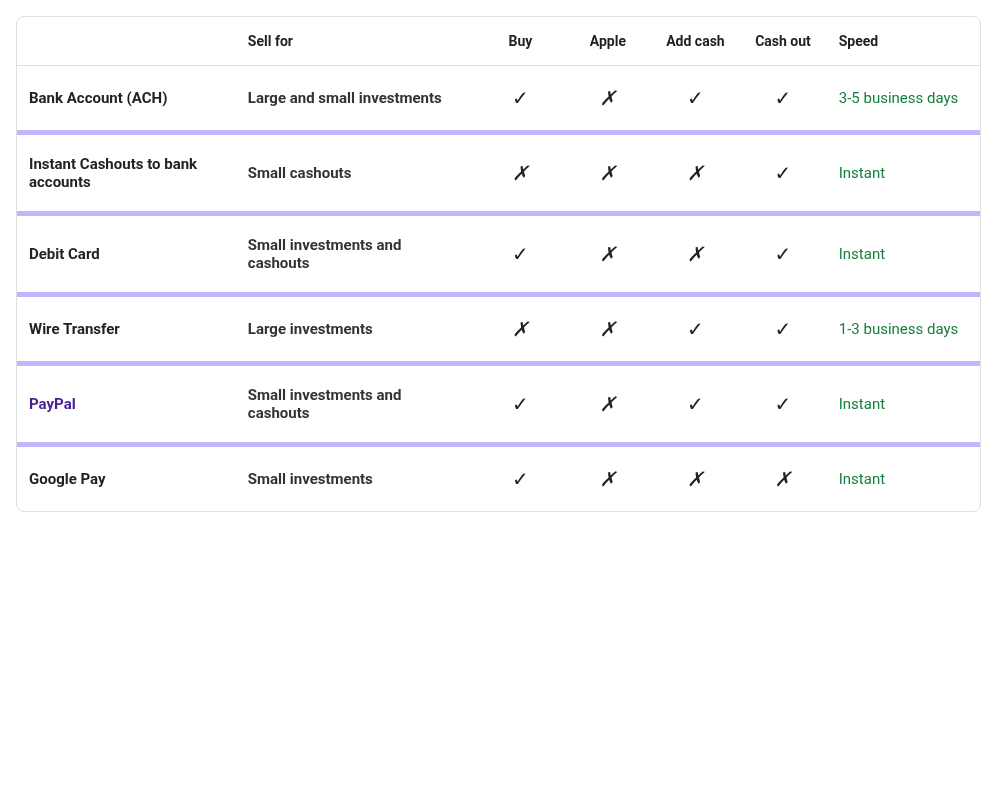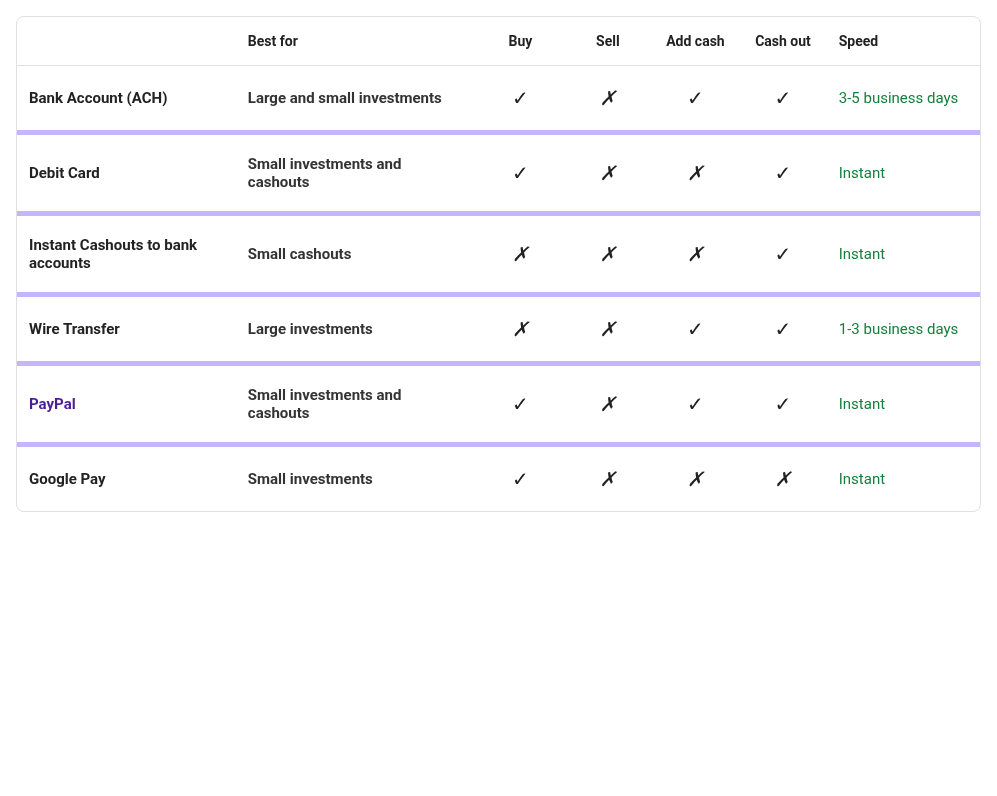--- a/index.html
+++ b/index.html
@@ -119,51 +119,51 @@
     }
   </style>
 </head>
 <body>
 
 <div class="table-container">
   <table>
     <thead>
       <tr>
         <th class="col-method"></th>
-        <th class="col-bestfor">Best for</th>
+        <th class="col-bestfor">Sell for</th>
         <th class="col-icon">Buy</th>
-        <th class="col-icon">Sell</th>
+        <th class="col-icon">Apple</th>
         <th class="col-icon"><span>Add cash</span></th>
         <th class="col-icon"><span>Cash out</span></th>
         <th class="col-speed">Speed</th>
       </tr>
     </thead>
     <tbody id="table-body">
     <tr>
           <td class="col-method">Bank Account (ACH)</td>
           <td class="col-bestfor">Large and small investments</td>
           <td class="col-icon"><span class="check">✓</span></td>
           <td class="col-icon"><span class="cross"><i>✗</i></span></td>
           <td class="col-icon"><span class="check">✓</span></td>
           <td class="col-icon"><span class="check">✓</span></td>
           <td class="col-speed">3-5 business days</td>
         </tr>
         <tr>
-          <td class="col-method">Debit Card</td>
-          <td class="col-bestfor">Small investments and cashouts</td>
-          <td class="col-icon"><span class="check">✓</span></td>
+          <td class="col-method">Instant Cashouts to bank accounts</td>
+          <td class="col-bestfor">Small cashouts</td>
+          <td class="col-icon"><span class="cross"><i>✗</i></span></td>
           <td class="col-icon"><span class="cross"><i>✗</i></span></td>
           <td class="col-icon"><span class="cross"><i>✗</i></span></td>
           <td class="col-icon"><span class="check">✓</span></td>
           <td class="col-speed">Instant</td>
         </tr>
         <tr>
-          <td class="col-method">Instant Cashouts to bank accounts</td>
-          <td class="col-bestfor">Small cashouts</td>
-          <td class="col-icon"><span class="cross"><i>✗</i></span></td>
+          <td class="col-method">Debit Card</td>
+          <td class="col-bestfor">Small investments and cashouts</td>
+          <td class="col-icon"><span class="check">✓</span></td>
           <td class="col-icon"><span class="cross"><i>✗</i></span></td>
           <td class="col-icon"><span class="cross"><i>✗</i></span></td>
           <td class="col-icon"><span class="check">✓</span></td>
           <td class="col-speed">Instant</td>
         </tr>
         <tr>
           <td class="col-method">Wire Transfer</td>
           <td class="col-bestfor">Large investments</td>
           <td class="col-icon"><span class="cross"><i>✗</i></span></td>
           <td class="col-icon"><span class="cross"><i>✗</i></span></td>

